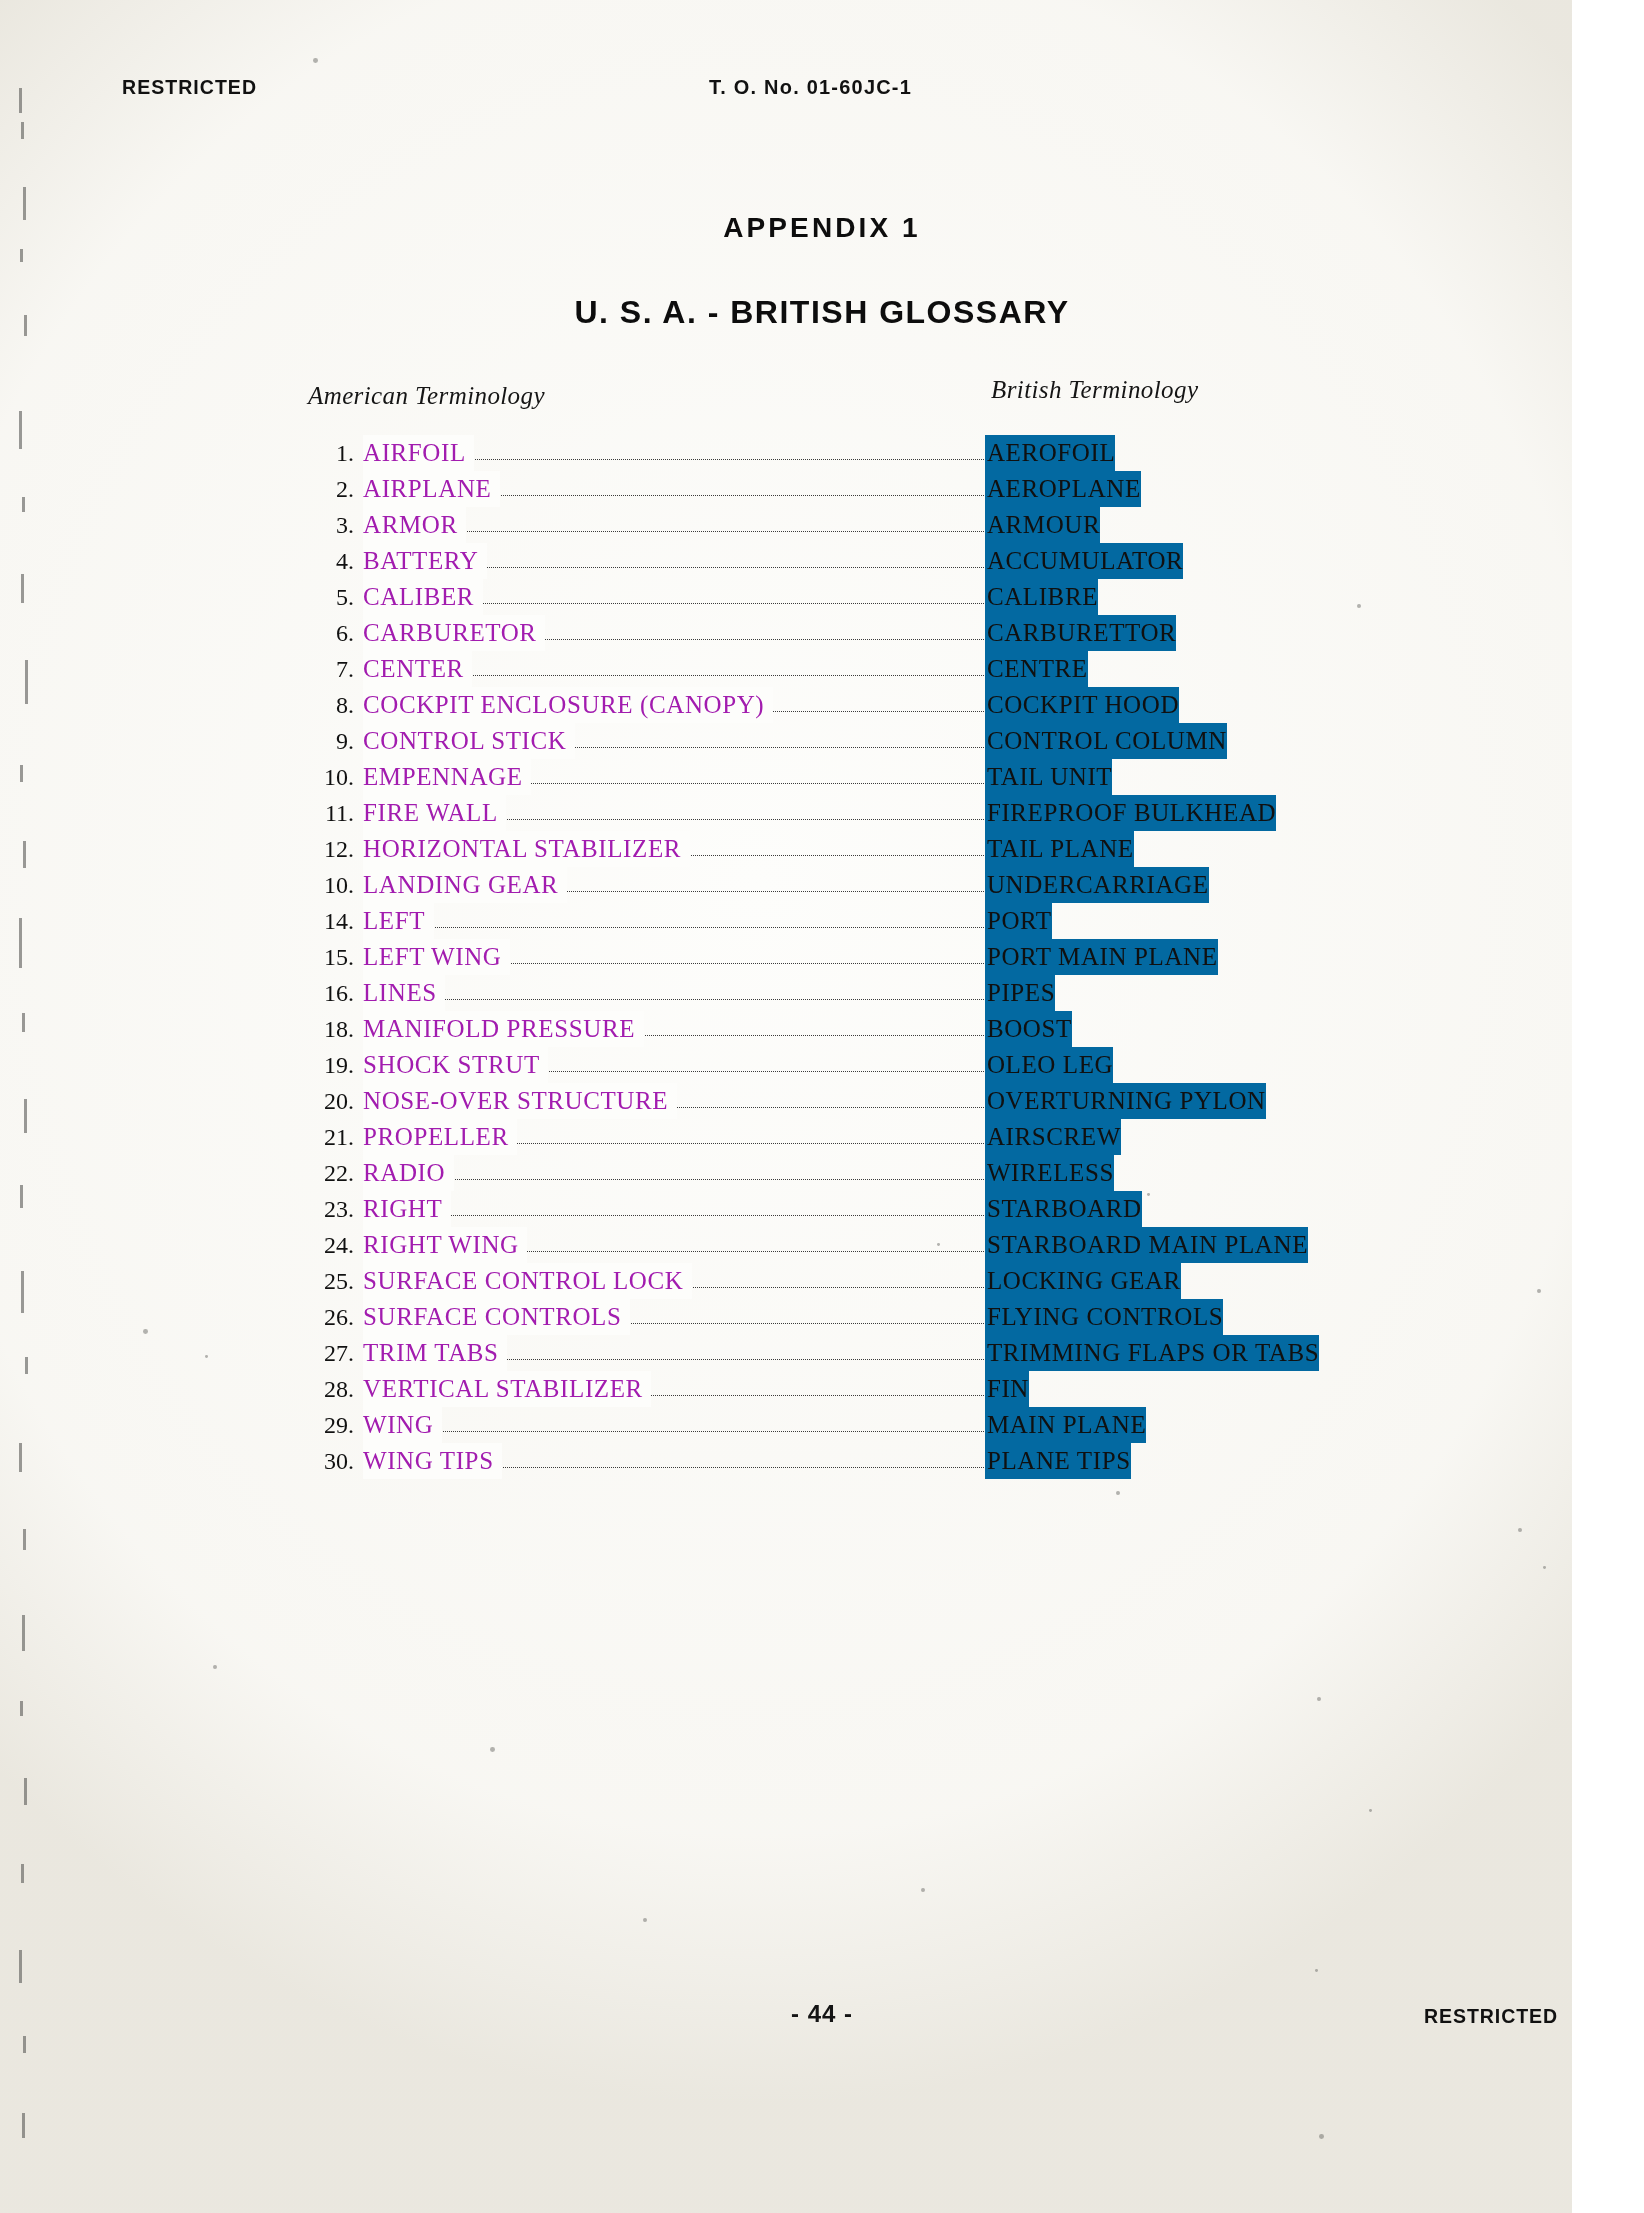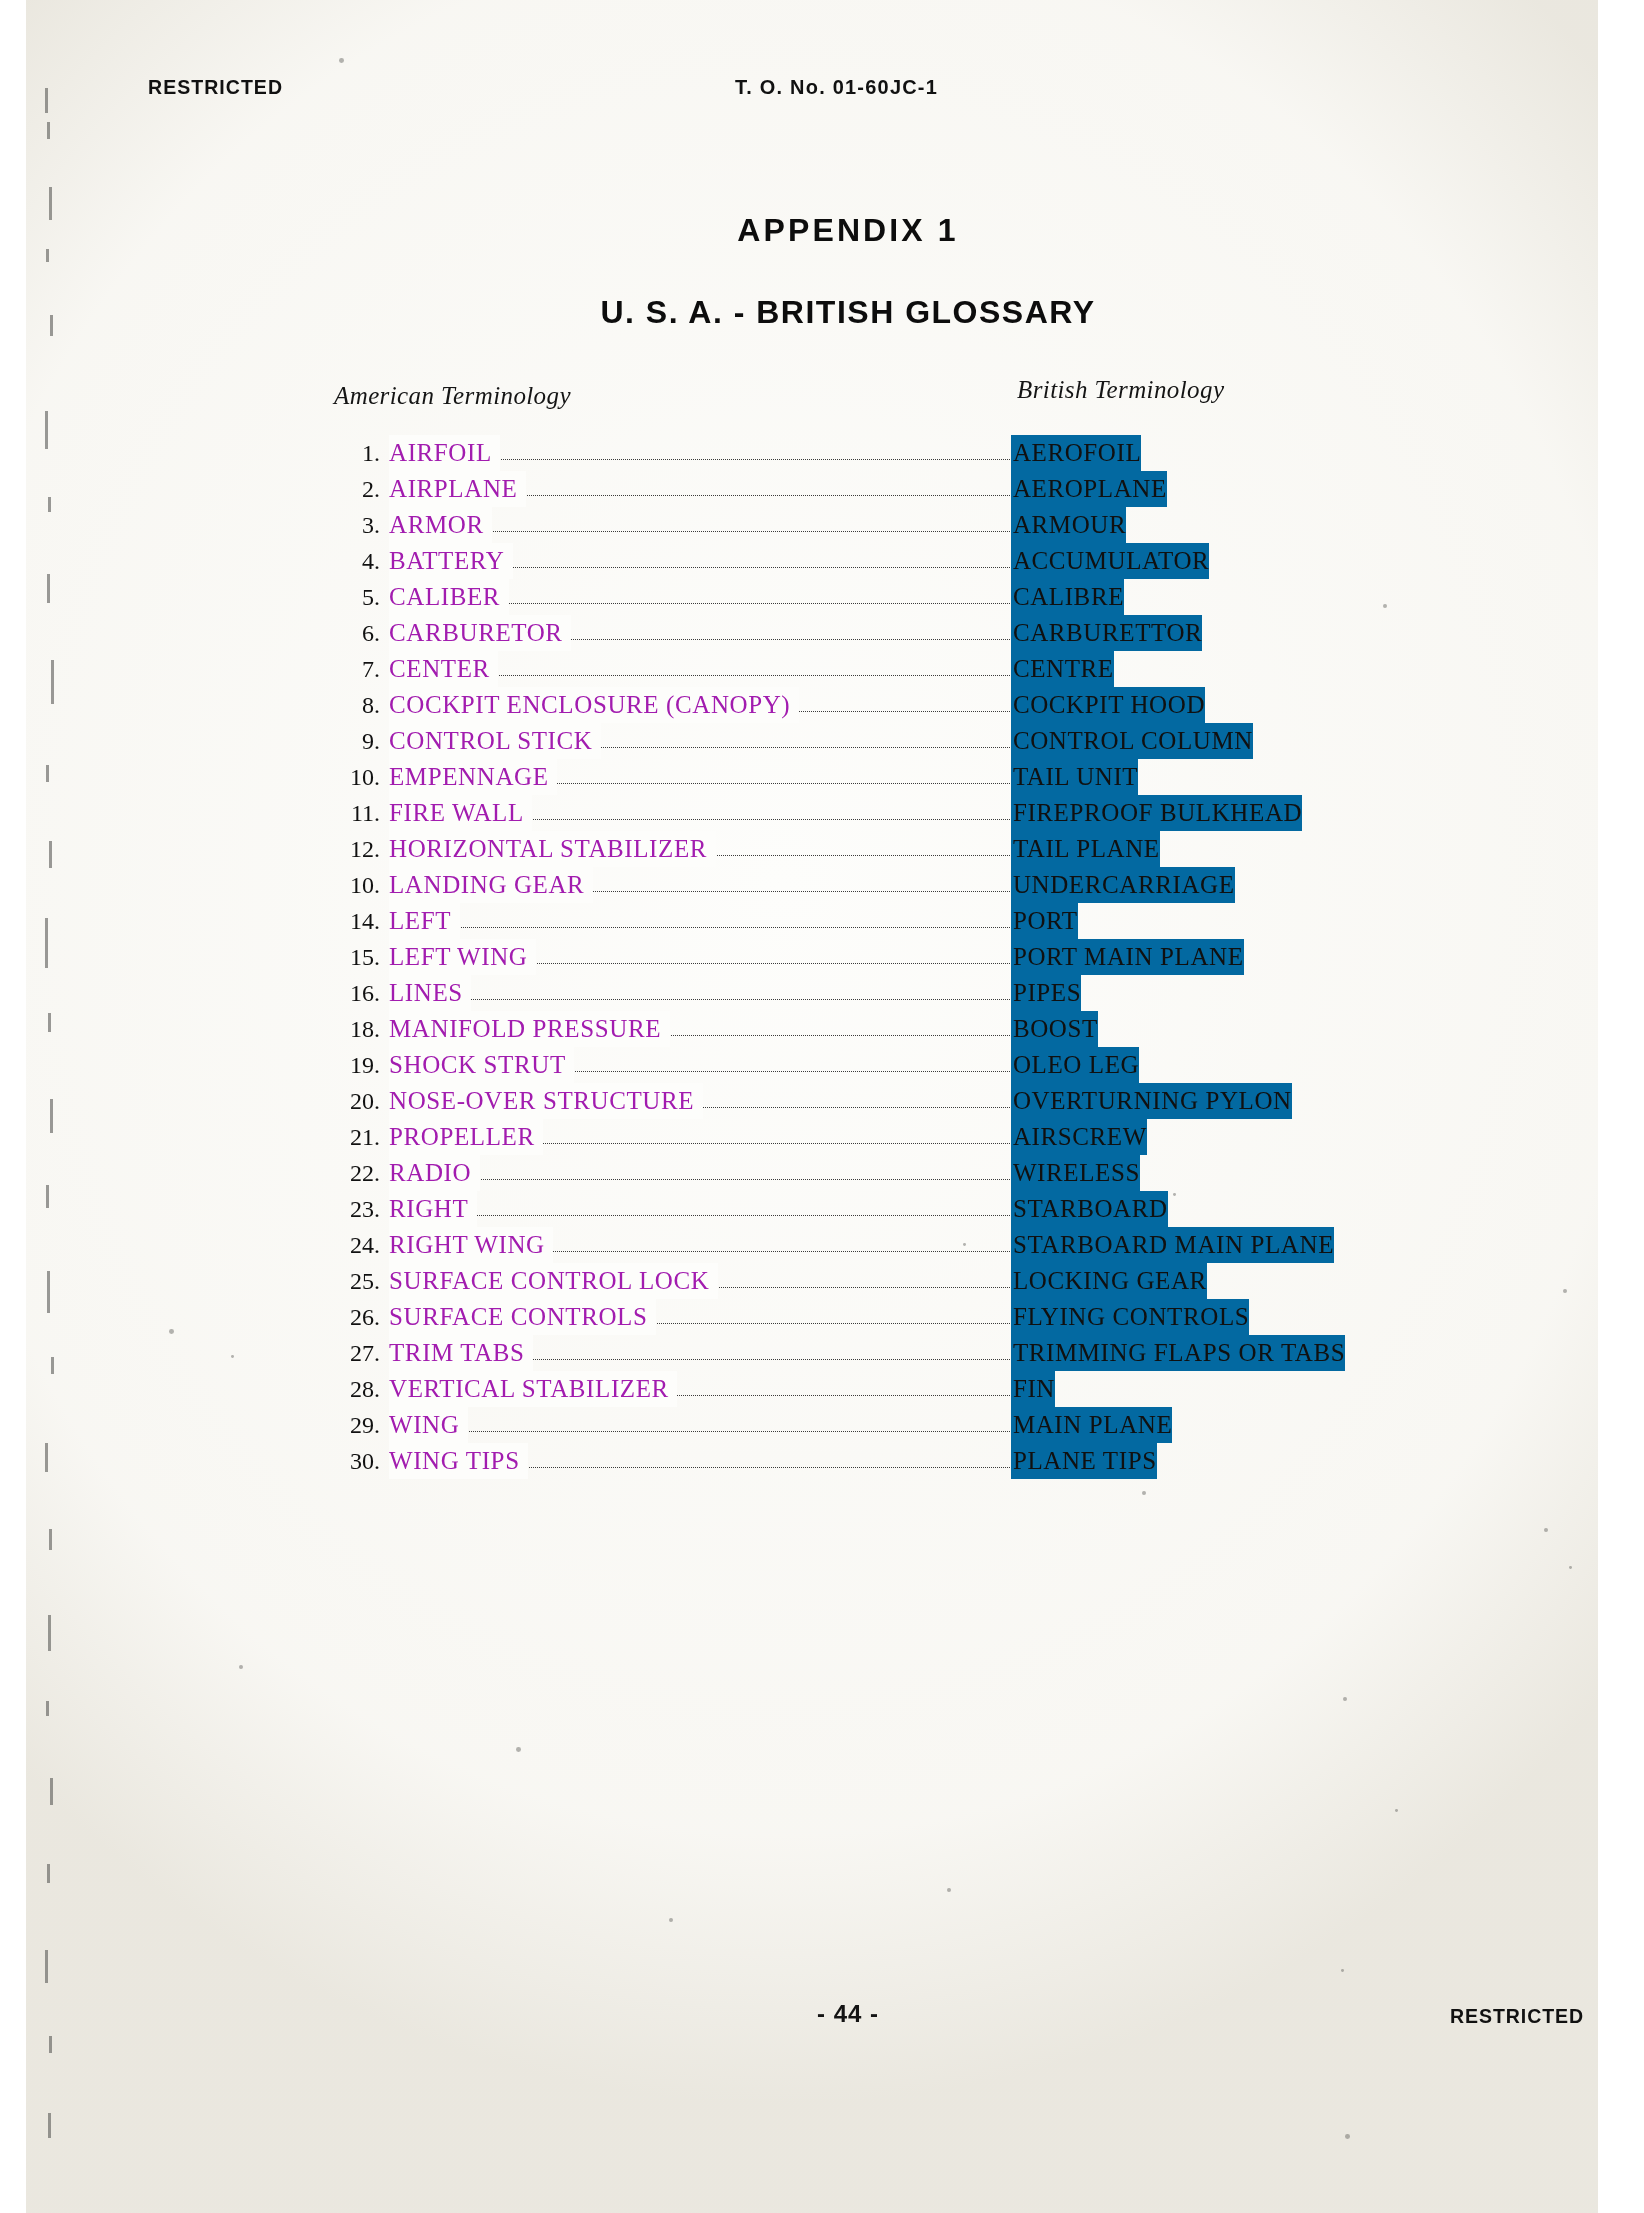--- a/index.html
+++ b/index.html
@@ -10,21 +10,20 @@
   body {
     font-family: "Liberation Serif", "DejaVu Serif", serif;
   }
 
   #page {
     position: relative;
     width: 1572px;
     height: 2214px;
     background: #fdfdfb;
     overflow: hidden;
-    margin-left: 26px;
   }
 
   
   #paper-tone {
     position: absolute;
     inset: 0;
     background:
       radial-gradient(ellipse 70% 55% at 48% 40%, rgba(255,255,255,0) 0%, rgba(244,242,236,0.55) 78%, rgba(232,229,220,0.9) 100%);
     pointer-events: none;
   }
@@ -77,21 +76,21 @@
 
   
   #title-appendix {
     position: absolute;
     top: 212px;
     left: 0;
     width: 1644px;
     text-align: center;
     font-family: "Liberation Sans", "DejaVu Sans", sans-serif;
     font-weight: bold;
-    font-size: 32px;
+    font-size: 28px;
     letter-spacing: 3.1px;
     color: #0d0d0d;
   }
   #title-glossary {
     position: absolute;
     top: 294px;
     left: 0;
     width: 1644px;
     text-align: center;
     font-family: "Liberation Sans", "DejaVu Sans", sans-serif;

